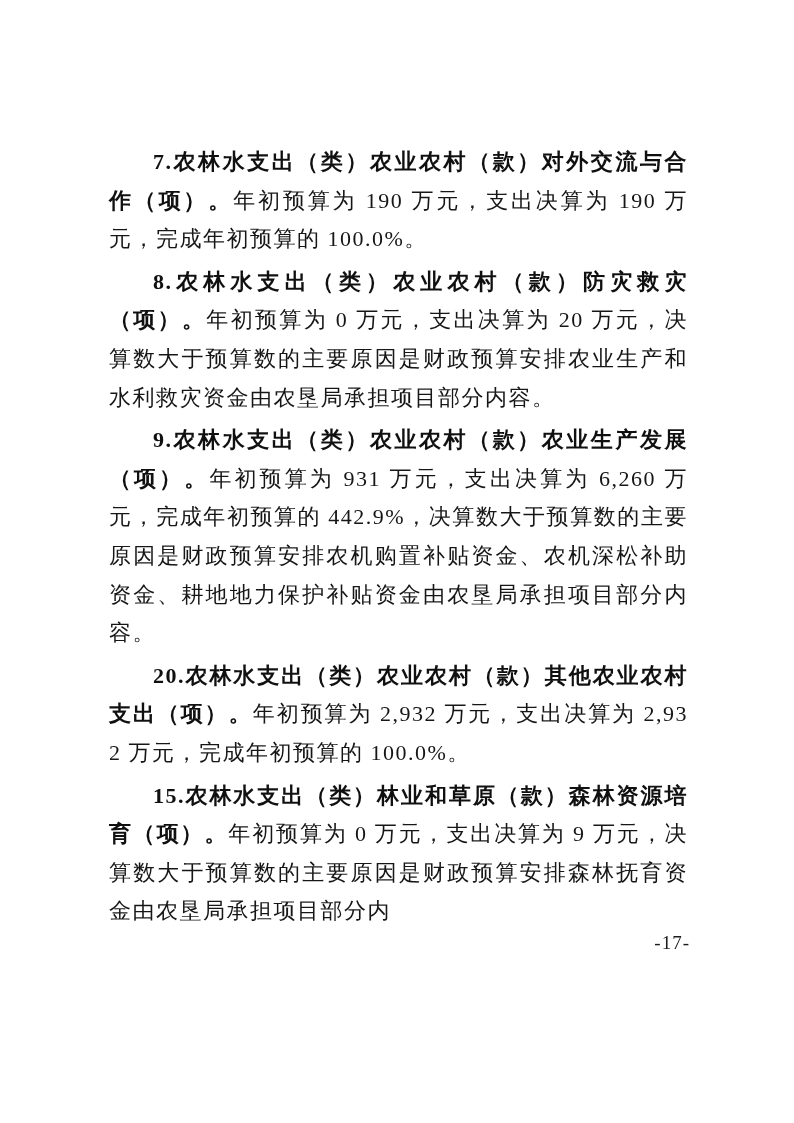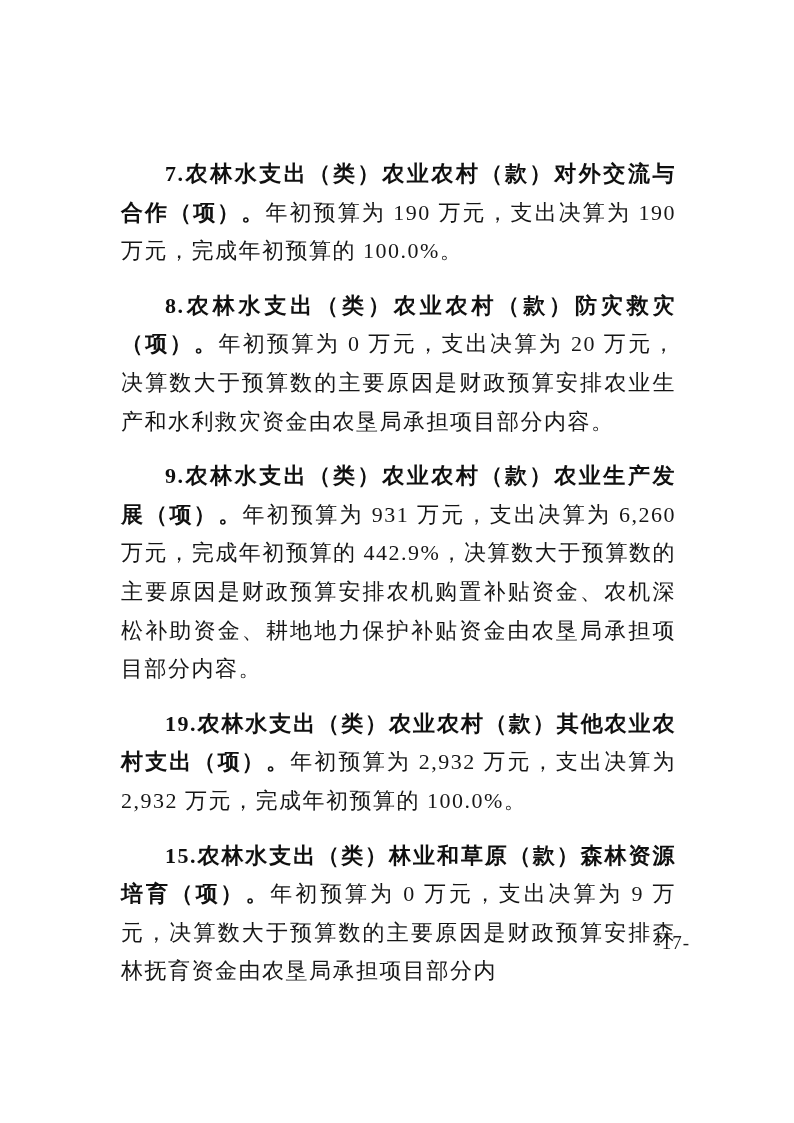--- a/index.html
+++ b/index.html
@@ -20,21 +20,21 @@
     overflow: hidden;
     color: #161616;
   }
   .content {
     position: absolute;
     left: 105px;
     top: 139px;
     width: 587px;
   }
   .para {
-    margin: 16px;
+    margin: 4px;
     font-size: 22px;
     line-height: 38.6px;
     text-align: justify;
     text-justify: inter-ideograph;
     text-indent: 44px;
     letter-spacing: 1.5px;
     word-break: break-all;
   }
   .para-heading {
     font-weight: bold;
@@ -58,20 +58,20 @@
 <div class="page">
   <div class="content">
 
     <p class="para"><b class="para-heading">7.农林水支出（类）农业农村（款）对外交流与合作（项）。</b><span class="para-body">年初预算为 190 万元，支出决算为 190 万元，完成年初预算的 100.0%。</span></p>
 
     <p class="para"><b class="para-heading">8.农林水支出（类）农业农村（款）防灾救灾（项）。</b><span class="para-body">年初预算为 0 万元，支出决算为 20 万元，决算数大于预算数的主要原因是财政预算安排农业生产和水利救灾资金由农垦局承担项目部分内容。</span></p>
 
     <p class="para"><b class="para-heading">9.农林水支出（类）农业农村（款）农业生产发展（项）。</b><span class="para-body">年初预算为 931 万元，支出决算为 6,260 万元，完成年初预算的 442.9%，决算数大于预算数的主要原因是财政预算安排农机购置补贴资金、农机深松补助资金、耕地地力保护补贴资金由农垦局承担项目部分内容。</span></p>
 
 
-    <p class="para"><b class="para-heading">19.农林水支出（类）农业农村（款）其他农业农村支出（项）。</b><span class="para-body">年初预算为 2,932 万元，支出决算为 2,932 万元，完成年初预算的 100.0%。</span></p>
+    <p class="para"><b class="para-heading">20.农林水支出（类）农业农村（款）其他农业农村支出（项）。</b><span class="para-body">年初预算为 2,932 万元，支出决算为 2,932 万元，完成年初预算的 100.0%。</span></p>
 
     <p class="para"><b class="para-heading">15.农林水支出（类）林业和草原（款）森林资源培育（项）。</b><span class="para-body">年初预算为 0 万元，支出决算为 9 万元，决算数大于预算数的主要原因是财政预算安排森林抚育资金由农垦局承担项目部分内</span></p>
 
   </div>
 
   <div class="page-number">-17-</div>
 </div>
 
 </body></html>

